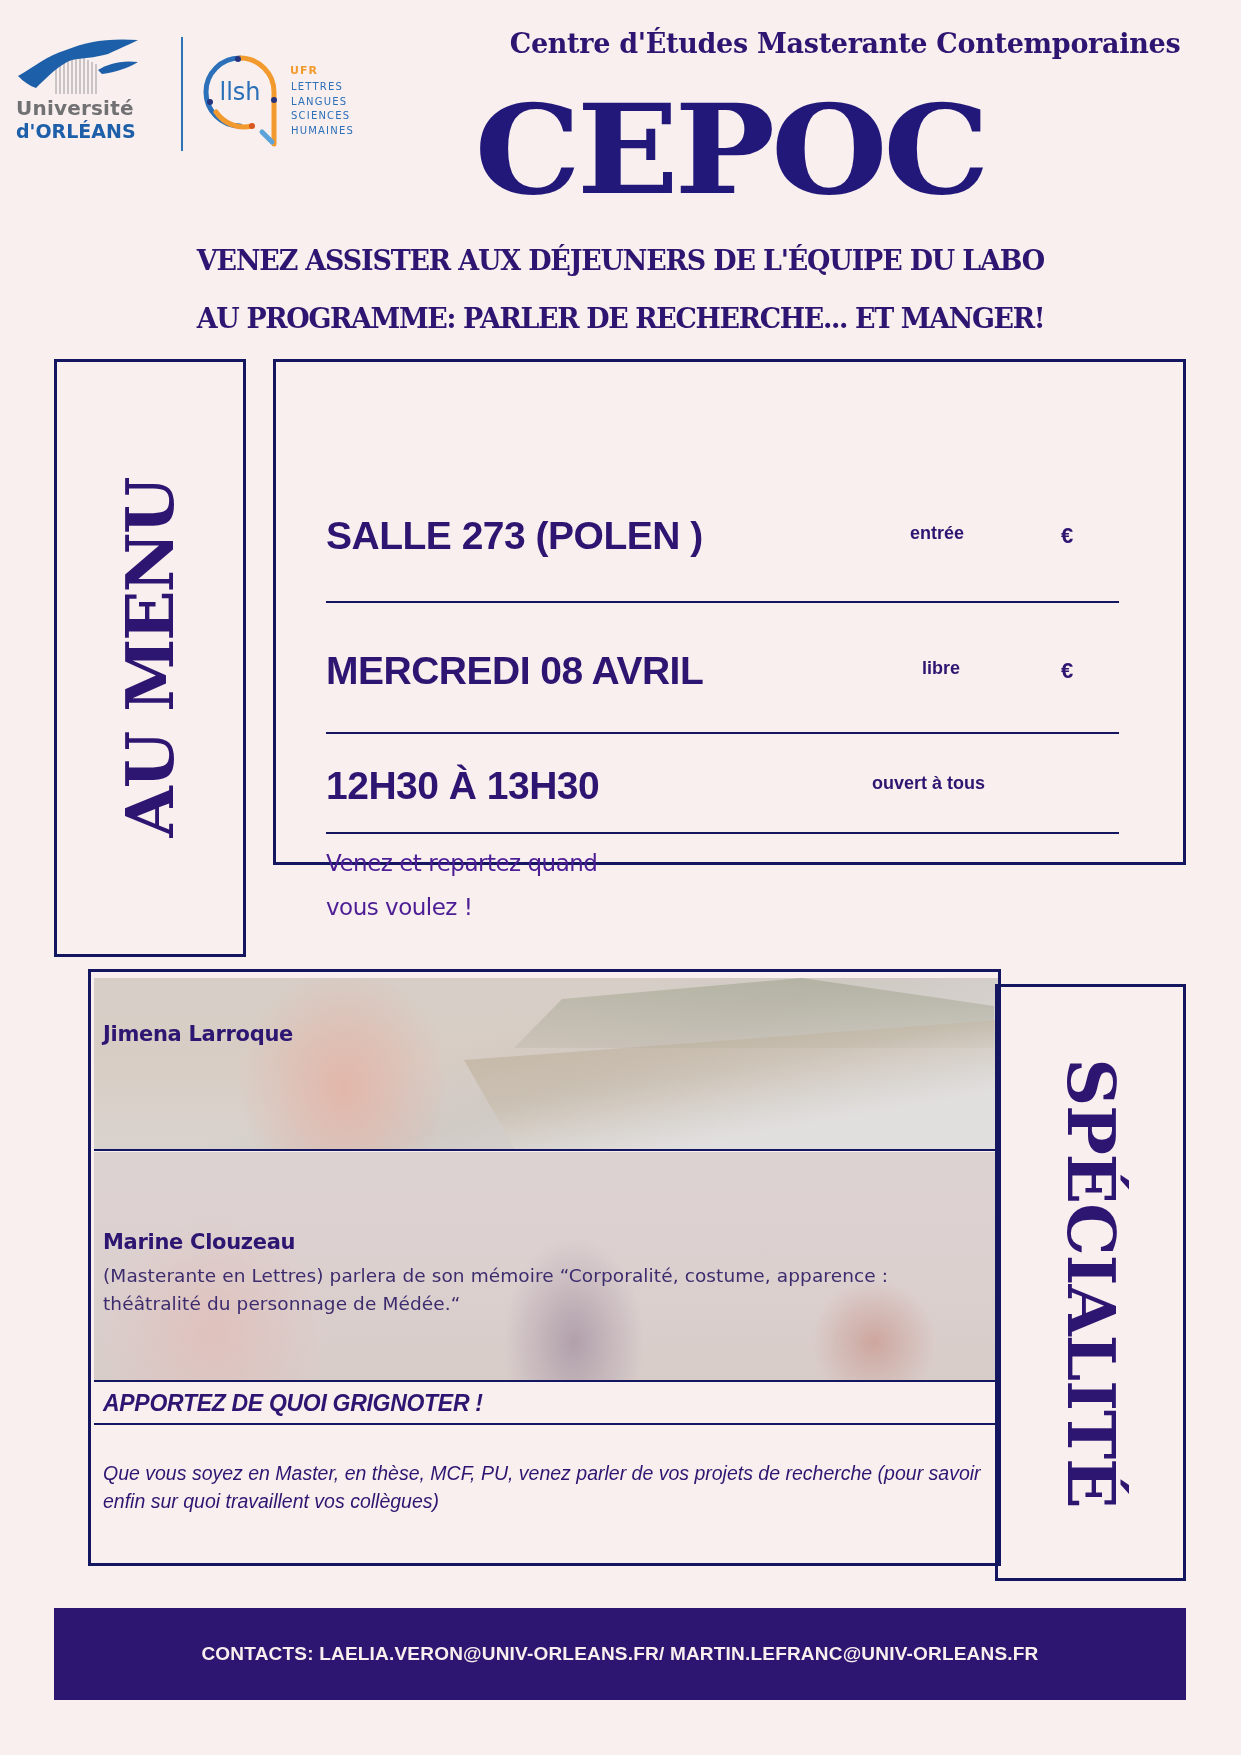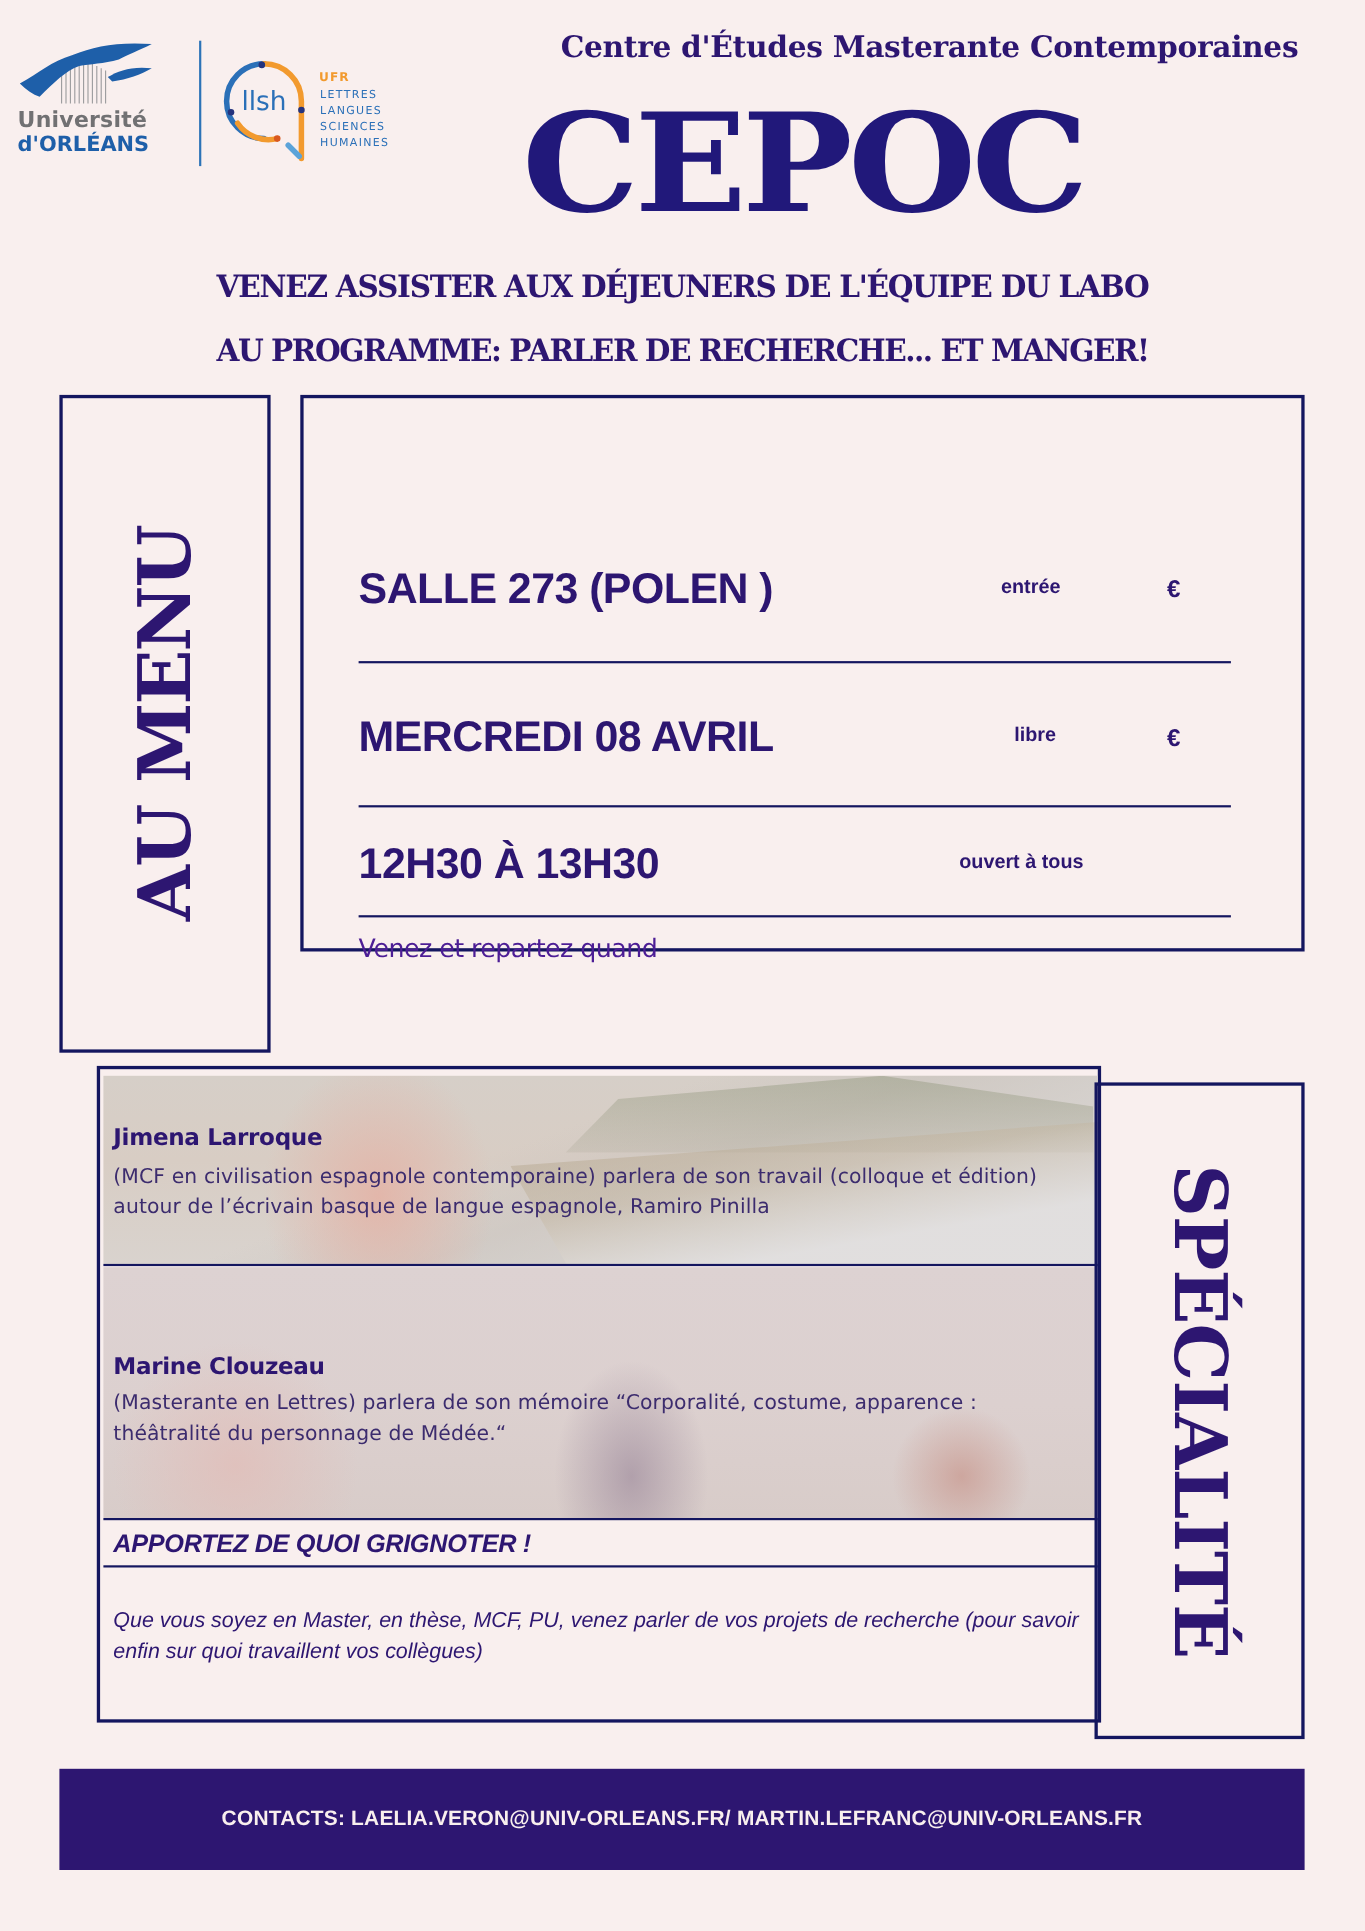--- a/index.html
+++ b/index.html
@@ -146,35 +146,35 @@
   <div class="hr" style="top:370px;"></div>
 
   <div class="info-row" style="top:402px;">
     <div class="info-main">12H30 À 13H30</div>
     <div class="info-side" style="left:546px; top:9px;">ouvert à tous</div>
   </div>
   <div class="hr" style="top:470px;"></div>
 
   <div class="info-note" style="top:479px;">
     <div>Venez et repartez quand</div>
+    <div>vous voulez !</div>
   </div>
 </div>
 
 <div class="box box-speakers">
   <div class="photo photo-1">
     <div class="hill"></div>
     <div class="shore"></div>
   </div>
   <div class="divider-line" style="top:177px;"></div>
   <div class="photo photo-2"></div>
   <div class="divider-line" style="top:408px;"></div>
   <div class="divider-line" style="top:451px;"></div>
 
   <div class="speaker-name" style="top:50px;">Jimena Larroque</div>
-  <div class="speaker-desc" style="top:84px;"> (MCF en civilisation espagnole contemporaine) parlera de son travail (colloque et édition) autour de l’écrivain basque de langue espagnole, Ramiro Pinilla</div>
 
   <div class="speaker-name" style="top:258px;">Marine Clouzeau</div>
   <div class="speaker-desc" style="top:290px;">(Masterante en Lettres) parlera de son mémoire “Corporalité, costume, apparence : théâtralité du personnage de Médée.“</div>
 
   <div class="snack-title" style="top:418px;font-style:italic;">APPORTEZ DE QUOI GRIGNOTER !</div>
   <div class="invite-text" style="top:487px;">Que vous soyez en Master, en thèse, MCF, PU, venez parler de vos projets de recherche (pour savoir enfin sur quoi travaillent vos collègues)</div>
 </div>
 
 <div class="box box-spec">
   <div class="vertical-text vt-spec">SPÉCIALITÉ</div>

